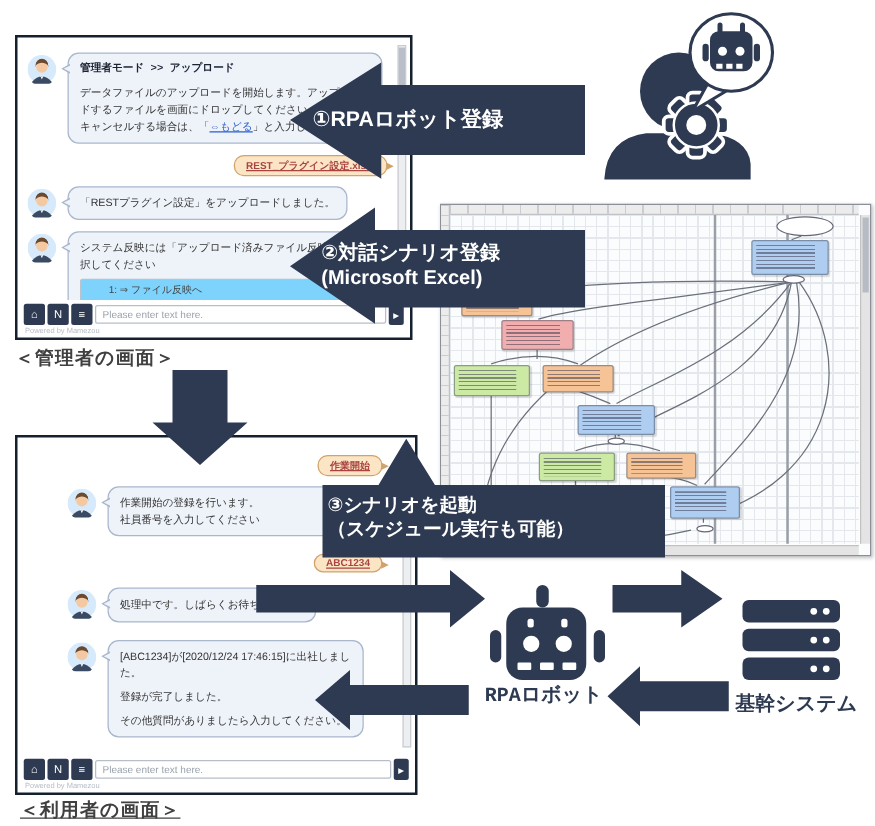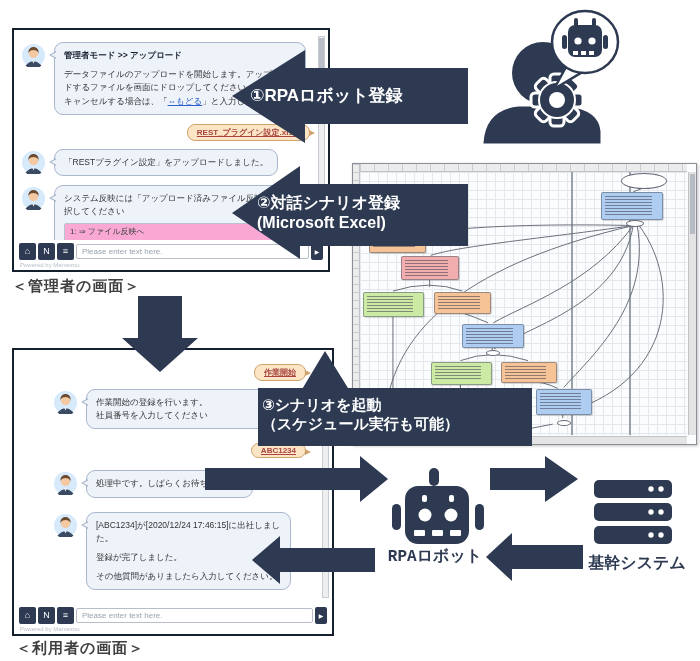--- a/index.html
+++ b/index.html
@@ -16,26 +16,26 @@
   .msg { display:flex; align-items:flex-start; margin-bottom:9px; }
   .avatar { width:23px; height:23px; flex:0 0 23px; margin-top:2px; }
   .bubble { position:relative; margin-left:9px; background:#eef2f9; border:1px solid #a9b7cd;
             border-radius:9px; padding:6px 9px; font-size:8.5px; line-height:1.55; color:#333; }
   .bubble::before { content:""; position:absolute; left:-6px; top:8px; width:0; height:0;
             border-top:4px solid transparent; border-bottom:4px solid transparent;
             border-right:7px solid #a9b7cd; }
   .bubble::after { content:""; position:absolute; left:-4px; top:9px; width:0; height:0;
             border-top:3px solid transparent; border-bottom:3px solid transparent;
             border-right:6px solid #eef2f9; }
-  .b-title { font-weight:bold; font-size:8.5px; color:#1c2434; margin-bottom:6px; }
+  .b-title { font-weight:bold; font-size:8.5px; color:#1c2434; margin-bottom:6px;font-family:Liberation Mono, monospace; }
   .b-line { margin:0; }
   .gap { height:6px; }
   .lnk { color:#2b5fcc; text-decoration:underline; cursor:pointer; }
-  .opt-box { margin-top:5px; background:#f9a8d4; border:1px solid #b9c2cf; border-radius:2px;
-             padding:2px 5px; font-size:8px; color:#444; }
+  .opt-box { margin-top:5px; background:#7dd3fc; border:1px solid #b9c2cf; border-radius:2px;
+             padding:2px 22px; font-size:8px; color:#444; }
   .chip-row { display:flex; justify-content:flex-end; margin:2px 4px 8px 0; }
   .user-window .chip-row { margin-right:12px; }
   .chip { position:relative; border:1px solid #cfa36b; border-radius:8px; padding:2px 9px;
           font-size:8px; font-weight:bold; color:#a94442; text-decoration:underline; cursor:pointer; }
   .chip::after { content:""; position:absolute; right:-6px; top:5px; width:0; height:0;
           border-top:3px solid transparent; border-bottom:3px solid transparent;
           border-left:6px solid #cfa36b; }
   .v-scroll { position:absolute; top:6px; right:3px; bottom:6px; width:7px;
               background:#eceef0; border:1px solid #c9ccd2; }
   .v-thumb { position:absolute; top:1px; left:0; width:5px; height:42px; background:#b9bec8; }
@@ -189,21 +189,21 @@
     </div>
     <div class="chat-footer">
       <button class="tb-btn" style="background: rgb(45, 58, 82);">⌂</button>
       <button class="tb-btn" style="background: rgb(45, 58, 82);">N</button>
       <button class="tb-btn" style="background: rgb(45, 58, 82);">≡</button>
       <input class="chat-input" placeholder="Please enter text here." style="">
       <button class="send-btn" style="background: rgb(45, 58, 82);">▶</button>
     </div>
     <div class="powered">Powered by Mamezou</div>
   </div>
-  <div class="win-caption" style="left:16px; top:639px;">＜利用者の画面＞</div>
+  <div class="win-caption" style="left:16px; top:639px;text-decoration:underline;">＜利用者の画面＞</div>
 
   <div class="excel-window">
     <div class="xl-grid"></div>
     <div class="xl-colhead"></div>
     <div class="xl-rowhead"></div>
     <div class="xl-break" style="left:218px"></div>
     <div class="xl-break" style="left:276px"></div>
     <svg class="flow-svg" viewBox="0 0 345 282">
       <g fill="none" stroke="#6a707a" stroke-width="1">
         <path d="M290,25 L282,28"></path>

